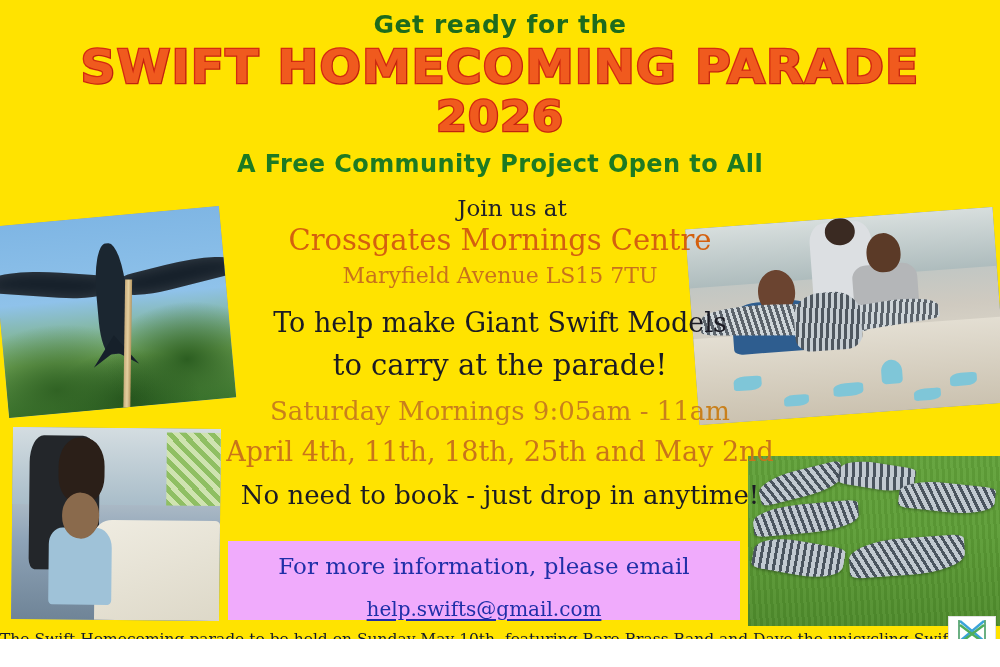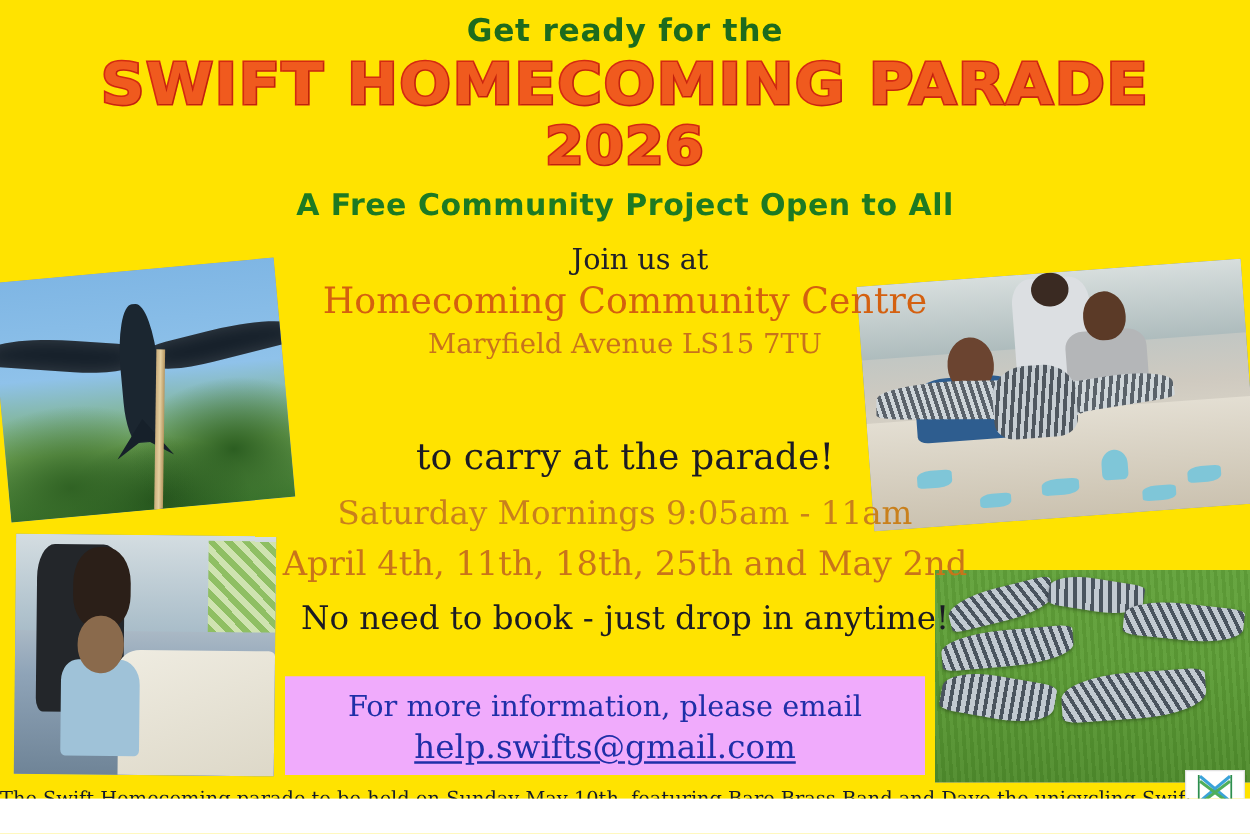--- a/index.html
+++ b/index.html
@@ -304,22 +304,22 @@
     position: absolute;
     width: 100%;
     text-align: center;
     white-space: nowrap;
     font-family: "DejaVu Serif", serif;
     color: #1F2FA8;
     line-height: 1;
   }
   #email-info { top: 14px; font-size: 23px; }
   #email-address {
-    top: 44px;
-    font-size: 26px;
+    top: 58px;
+    font-size: 20px;
     text-decoration: underline;
     text-underline-offset: 3px;
   }
 
   
   #footer-note {
     position: absolute;
     left: 0;
     top: 632px;
     width: 948px;
@@ -422,24 +422,25 @@
   <div class="line" id="get-ready">Get ready for the</div>
 
   <div class="line bigtitle" id="title-main">SWIFT HOMECOMING PARADE</div>
 
   <div class="line bigtitle" id="title-year">2026</div>
 
   <div class="line" id="subtitle-free">A Free Community Project Open to All</div>
 
   <div class="line serif" id="join-us">Join us at</div>
 
-  <div class="line serif" id="venue">Homecoming Community Centre</div>
+  <div class="line serif" id="venue">Crossgates Mornings Centre</div>
 
   <div class="line serif" id="address">Maryfield Avenue LS15 7TU</div>
 
+  <div class="line serif" id="help-line-1">To help make Giant Swift Models</div>
 
   <div class="line serif" id="help-line-2">to carry at the parade!</div>
 
   <div class="line serif" id="times-line">Saturday Mornings   9:05am - 11am</div>
 
   <div class="line serif" id="dates-line">April 4th, 11th, 18th, 25th and May 2nd</div>
 
   <div class="line serif" id="no-book">No need to book - just drop in anytime!</div>
 
   <div id="email-panel">

